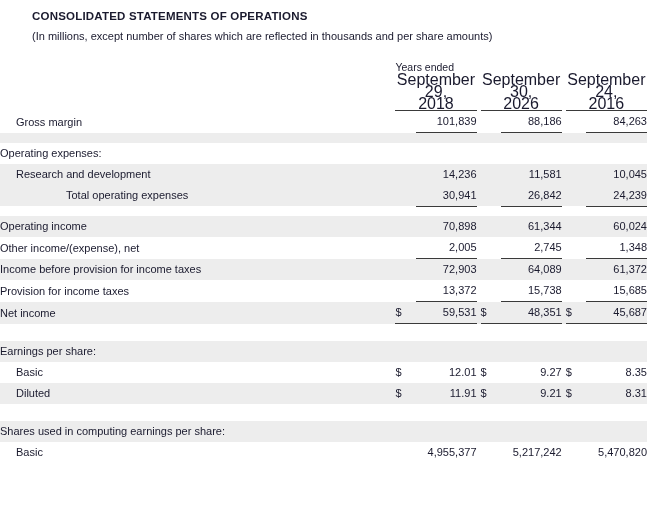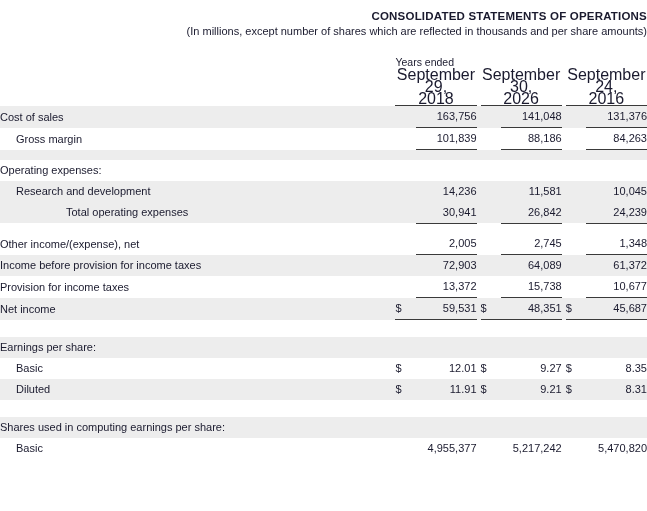--- a/index.html
+++ b/index.html
@@ -16,34 +16,35 @@
   }
   .page {
     position: relative;
     width: 647px;
     height: 511px;
     box-sizing: border-box;
   }
 
   
   .title-block {
-    text-align: right;
+    text-align: left;
     padding-top: 9px;
     padding-left: 32px;
   }
   .doc-title {
     font-size: 11.5px;
     font-weight: bold;
     letter-spacing: 0.2px;
     line-height: 15px;
   }
   .doc-subtitle {
     font-size: 11px;
     font-weight: normal;
     line-height: 15px;
+    margin-top: 5px;
   }
 
   
   table.fin {
     border-collapse: collapse;
     width: 647px;
     table-layout: fixed;
     margin-top: 16px;
   }
   table.fin td, table.fin th {
@@ -156,32 +157,20 @@
         <span>2026</span>
       </td>
       <td class="blank"></td>
       <td class="date-head" colspan="2">
         <span>September 24,</span><br>
         <span>2016</span>
       </td>
     </tr>
 
 
-    <tr class="row shaded">
-      <td class="label">Cost of sales</td>
-      <td></td>
-      <td class="cur"></td>
-      <td class="num rule-bottom">163,756</td>
-      <td></td>
-      <td class="cur"></td>
-      <td class="num rule-bottom">141,048</td>
-      <td></td>
-      <td class="cur"></td>
-      <td class="num rule-bottom">131,376</td>
-    </tr>
 
     <tr class="row plain">
       <td class="label ind1">Gross margin</td>
       <td></td>
       <td class="cur"></td>
       <td class="num rule-bottom">101,839</td>
       <td></td>
       <td class="cur"></td>
       <td class="num rule-bottom">88,186</td>
       <td></td>
@@ -222,20 +211,32 @@
       <td class="num rule-bottom">26,842</td>
       <td></td>
       <td class="cur"></td>
       <td class="num rule-bottom">24,239</td>
     </tr>
 
     <tr class="spacer plain">
           <td colspan="10"></td>
         </tr>
 
+    <tr class="row shaded">
+      <td class="label">Operating income</td>
+      <td></td>
+      <td class="cur"></td>
+      <td class="num">70,898</td>
+      <td></td>
+      <td class="cur"></td>
+      <td class="num">61,344</td>
+      <td></td>
+      <td class="cur"></td>
+      <td class="num">60,024</td>
+    </tr>
 
     <tr class="row plain">
       <td class="label">Other income/(expense), net</td>
       <td></td>
       <td class="cur"></td>
       <td class="num rule-bottom">2,005</td>
       <td></td>
       <td class="cur"></td>
       <td class="num rule-bottom">2,745</td>
       <td></td>
@@ -259,21 +260,21 @@
     <tr class="row plain">
       <td class="label">Provision for income taxes</td>
       <td></td>
       <td class="cur"></td>
       <td class="num rule-bottom">13,372</td>
       <td></td>
       <td class="cur"></td>
       <td class="num rule-bottom">15,738</td>
       <td></td>
       <td class="cur"></td>
-      <td class="num rule-bottom">10,677</td>
+      <td class="num rule-bottom">15,685</td>
     </tr>
 
     <tr class="row shaded">
       <td class="label">Net income</td>
       <td></td>
       <td class="cur rule-double">$</td>
       <td class="num rule-double">59,531</td>
       <td></td>
       <td class="cur rule-double">$</td>
       <td class="num rule-double">48,351</td>

